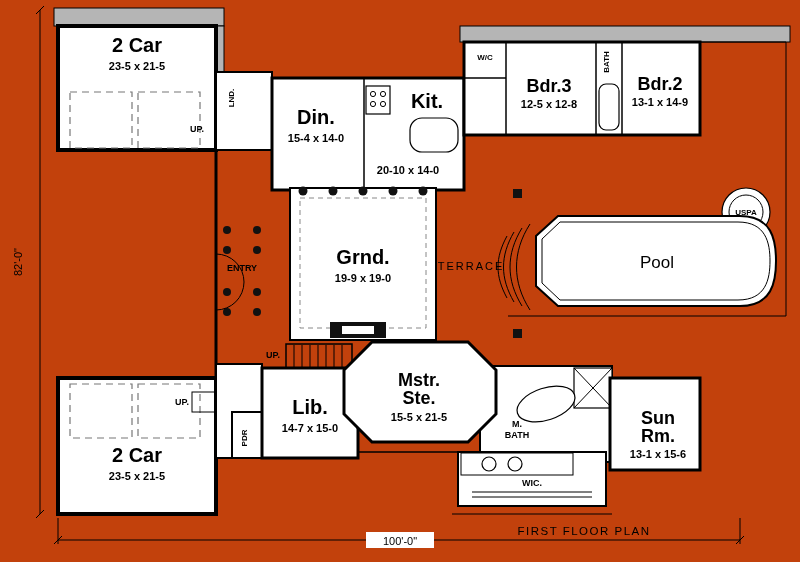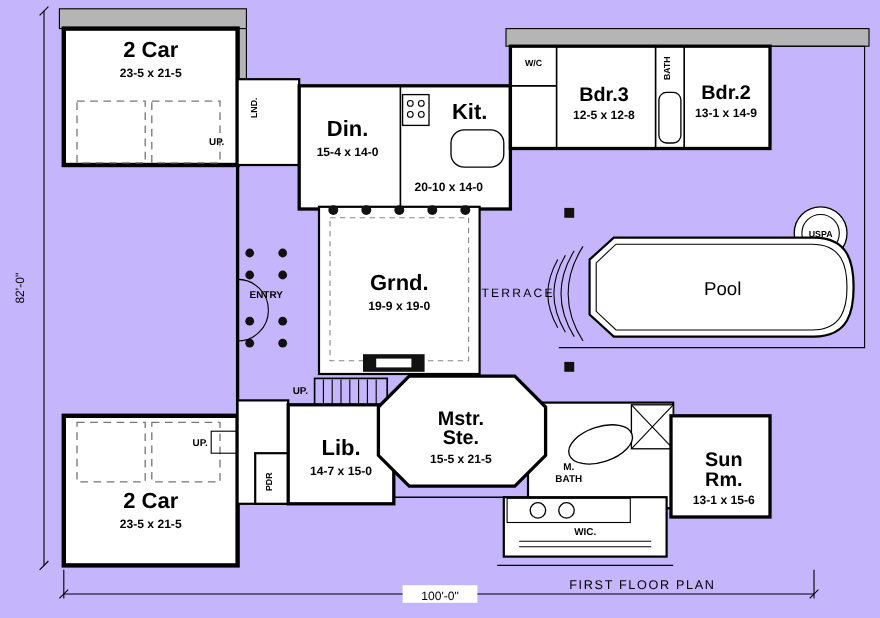--- a/index.html
+++ b/index.html
@@ -1,16 +1,16 @@
 <!DOCTYPE html>
 <html><head>
 <meta charset="utf-8">
 <style>
   html,body{margin:0;padding:0;background:#fff;}
-  .page{position:relative;width:800px;height:562px;background:#c4b5fd;overflow:hidden;
+  .page{position:relative;width:800px;height:562px;background:#c2410c;overflow:hidden;
         font-family:"Liberation Sans",sans-serif;}
   svg{position:absolute;left:0;top:0;}
   text{fill:#000;text-anchor:middle;font-family:"Liberation Sans",sans-serif;}
   .room-name{font-size:20px;font-weight:bold;}
   .room-name-md{font-size:18px;font-weight:bold;}
   .room-size{font-size:11px;font-weight:bold;}
   .lbl-sm{font-size:9px;font-weight:bold;}
   .lbl-xs{font-size:8px;font-weight:bold;}
   .terrace-lbl{font-size:11px;letter-spacing:2px;}
   .pool-lbl{font-size:17px;}

